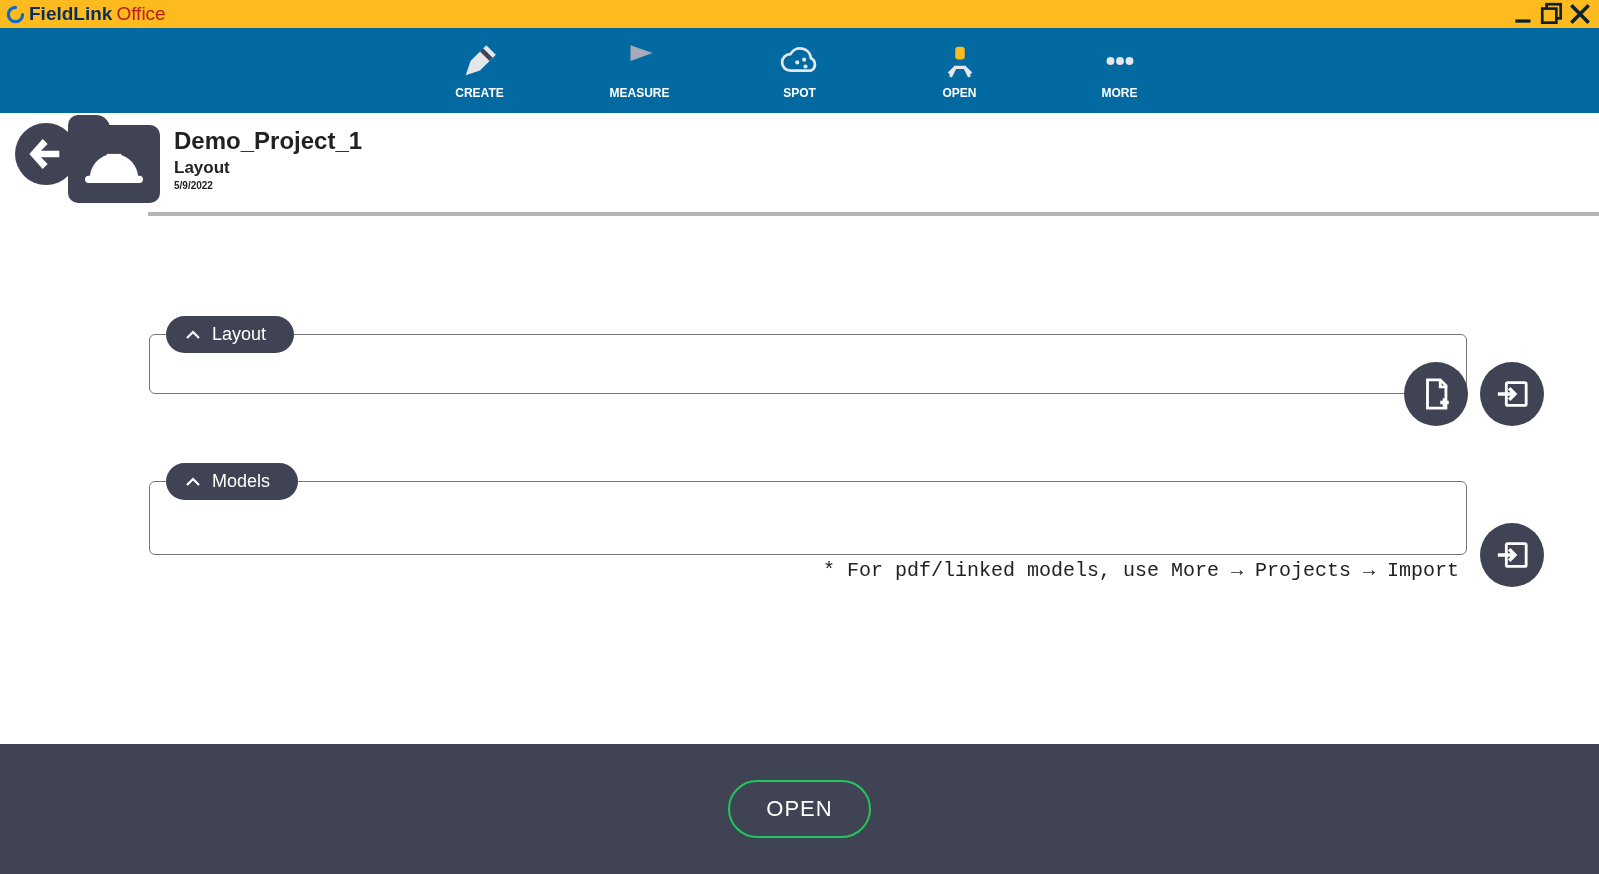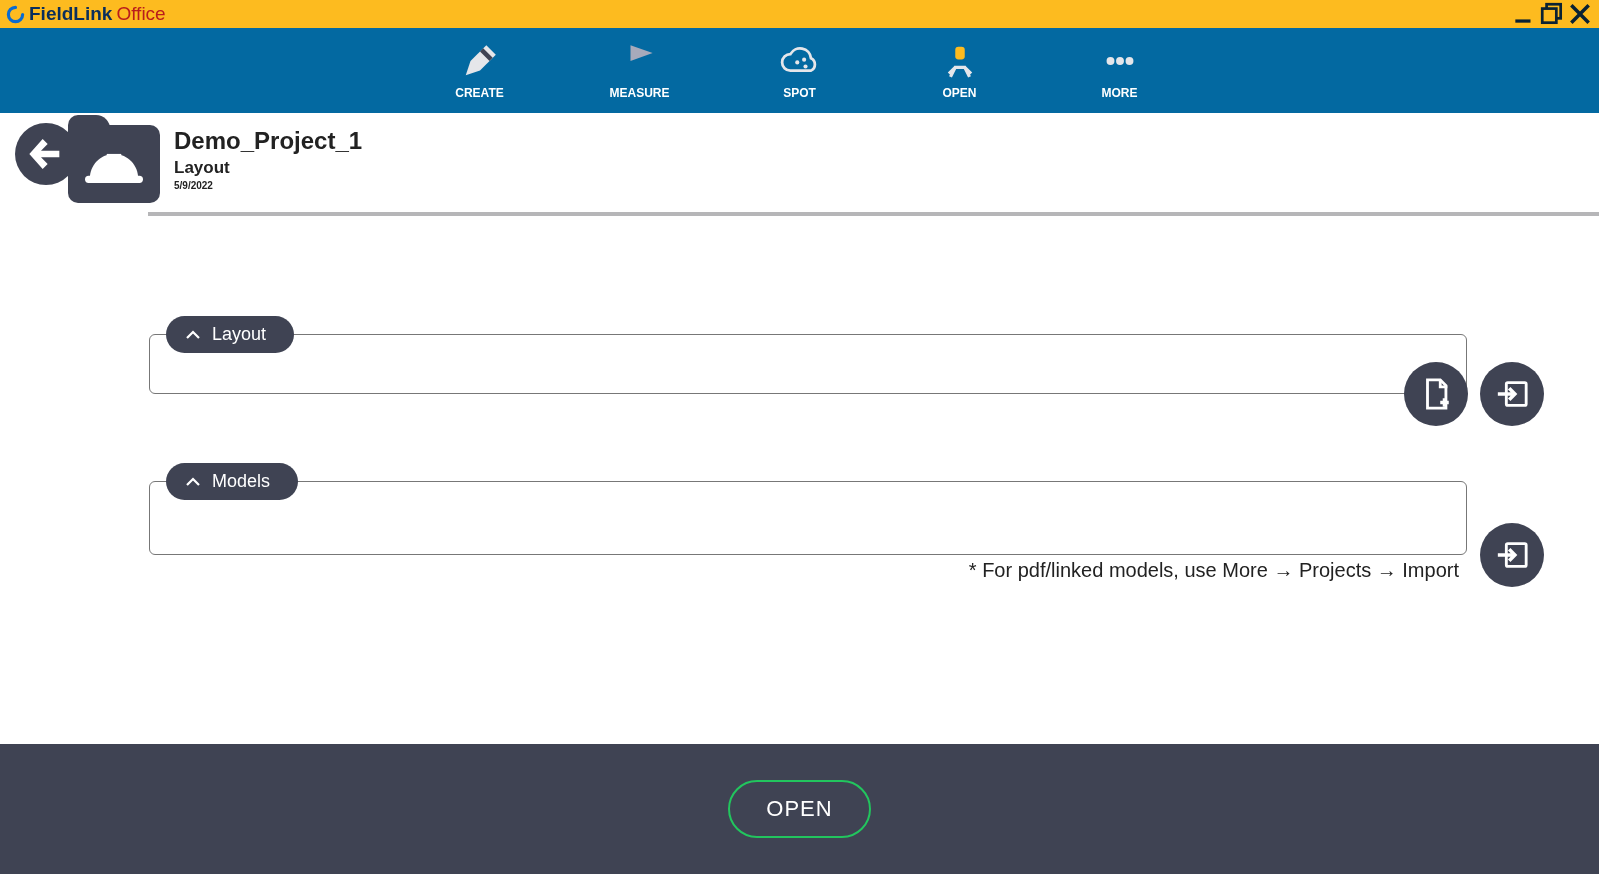--- a/index.html
+++ b/index.html
@@ -151,20 +151,21 @@
   display:flex; align-items:center; justify-content:center;
   cursor:pointer;
 }
 .hint {
   position: absolute;
   top: 82px;
   right: 140px;
   font-size: 20px;
   color: #222;
   z-index: 2;
+  font-family: Liberation Mono, monospace;
 }
 .section.spaced { margin-top: 70px; }
 .section.tall .section-frame { height: 74px; }
 
 .footer {
   background: #3f4353;
   height: 130px;
   display:flex;
   align-items:center;
   justify-content:center;

